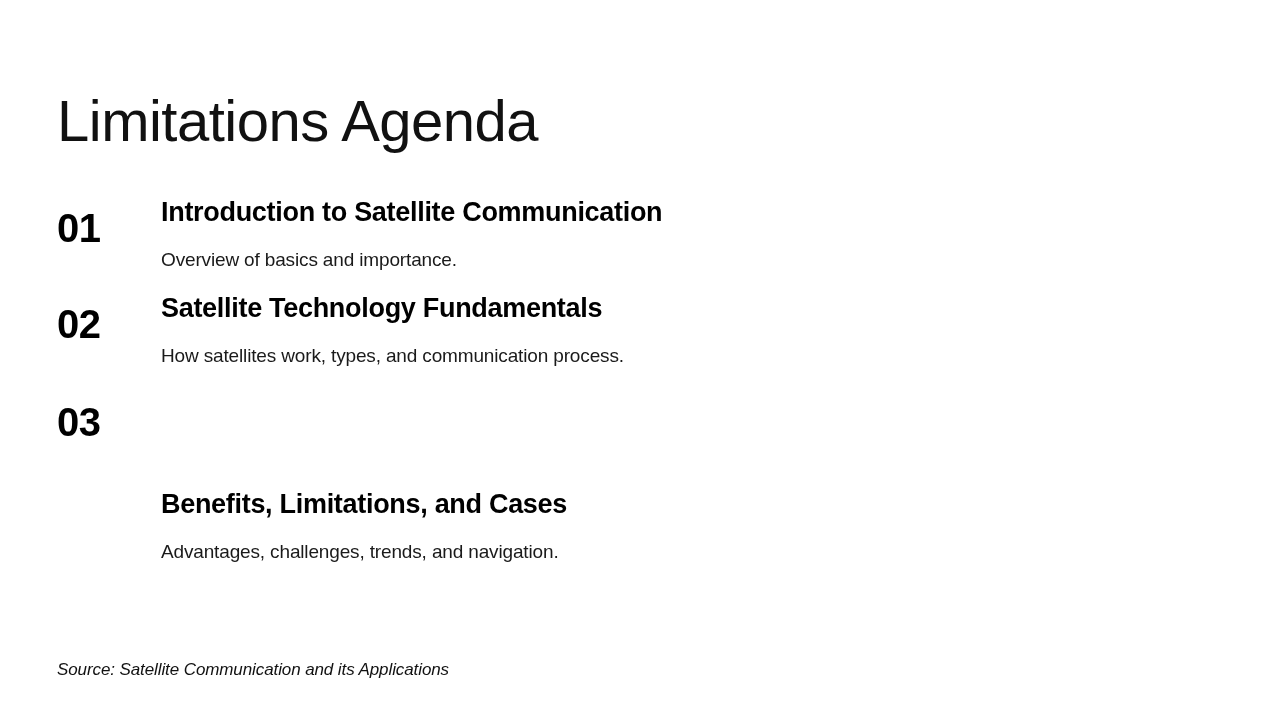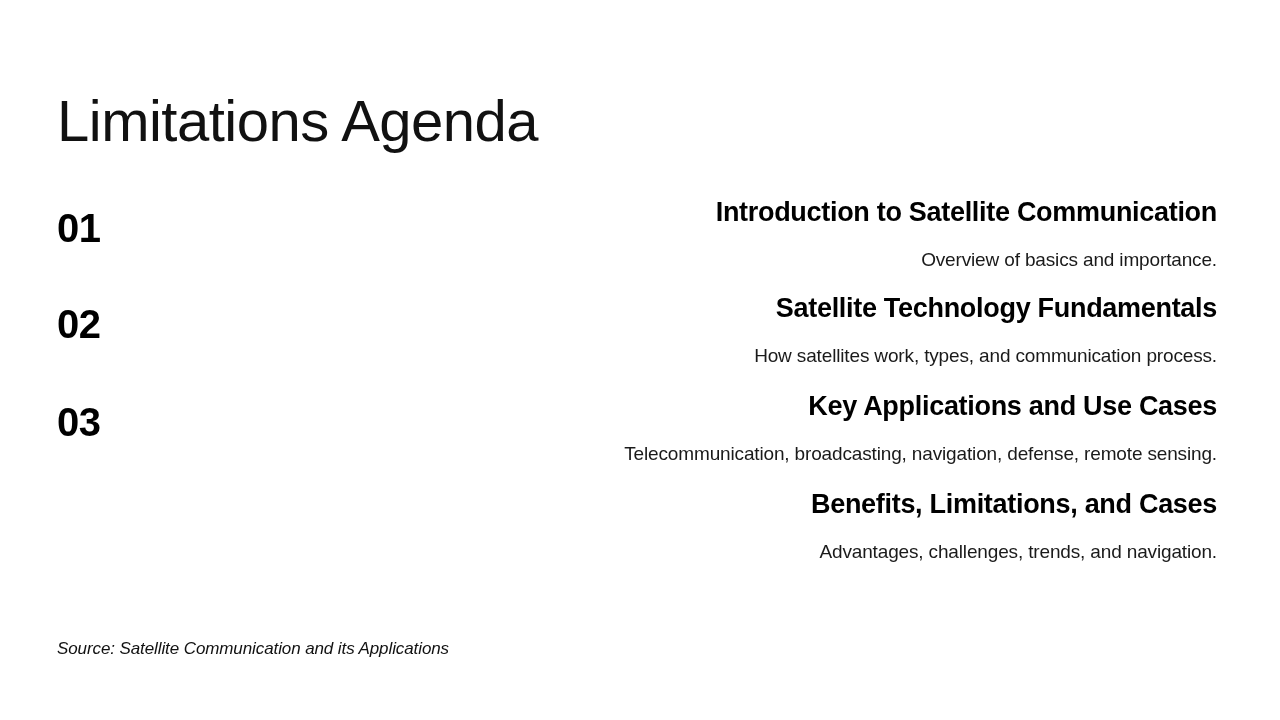--- a/index.html
+++ b/index.html
@@ -59,23 +59,22 @@
     top: 12px;
     width: 100px;
     font-size: 40px;
     font-weight: 700;
     letter-spacing: -0.5px;
     line-height: 1;
     color: #000000;
   }
 
   .item-body {
-    margin-left: 72px;
+    margin-left: 104px;
     padding-top: 0;
-    text-align: right;
   }
 
   .item-heading {
     font-size: 27px;
     font-weight: 700;
     letter-spacing: -0.3px;
     line-height: 1.25;
     color: #000000;
     margin: 0;
     white-space: nowrap;
@@ -94,21 +93,21 @@
   
   .agenda-item.i0 { height: 96px; }
   .agenda-item.i1 { height: 98px; }
   .agenda-item.i2 { height: 98px; }
   .agenda-item.i3 { height: 98px; }
 
   
   .source-note {
     position: absolute;
     left: 57px;
-    top: 639px;
+    top: 660px;
     font-size: 17px;
     font-style: italic;
     font-weight: 400;
     letter-spacing: -0.1px;
     color: #111111;
     white-space: nowrap;
   }
 </style>
 </head>
 <body>
@@ -130,24 +129,20 @@
     <div class="agenda-item i1">
       <div class="item-number">02</div>
       <div class="item-body">
         <div class="item-heading">Satellite Technology Fundamentals</div>
         <div class="item-desc">How satellites work, types, and communication process.</div>
       </div>
     </div>
 
     <div class="agenda-item i2">
       <div class="item-number">03</div>
-      <div class="item-body">
-        <div class="item-heading">Key Applications and Use Cases</div>
-        <div class="item-desc">Telecommunication, broadcasting, navigation, defense, remote sensing.</div>
-      </div>
     </div>
 
     <div class="agenda-item i3">
       <div class="item-body">
         <div class="item-heading">Benefits, Limitations, and Cases</div>
         <div class="item-desc">Advantages, challenges, trends, and navigation.</div>
       </div>
     </div>
 
   </div>

